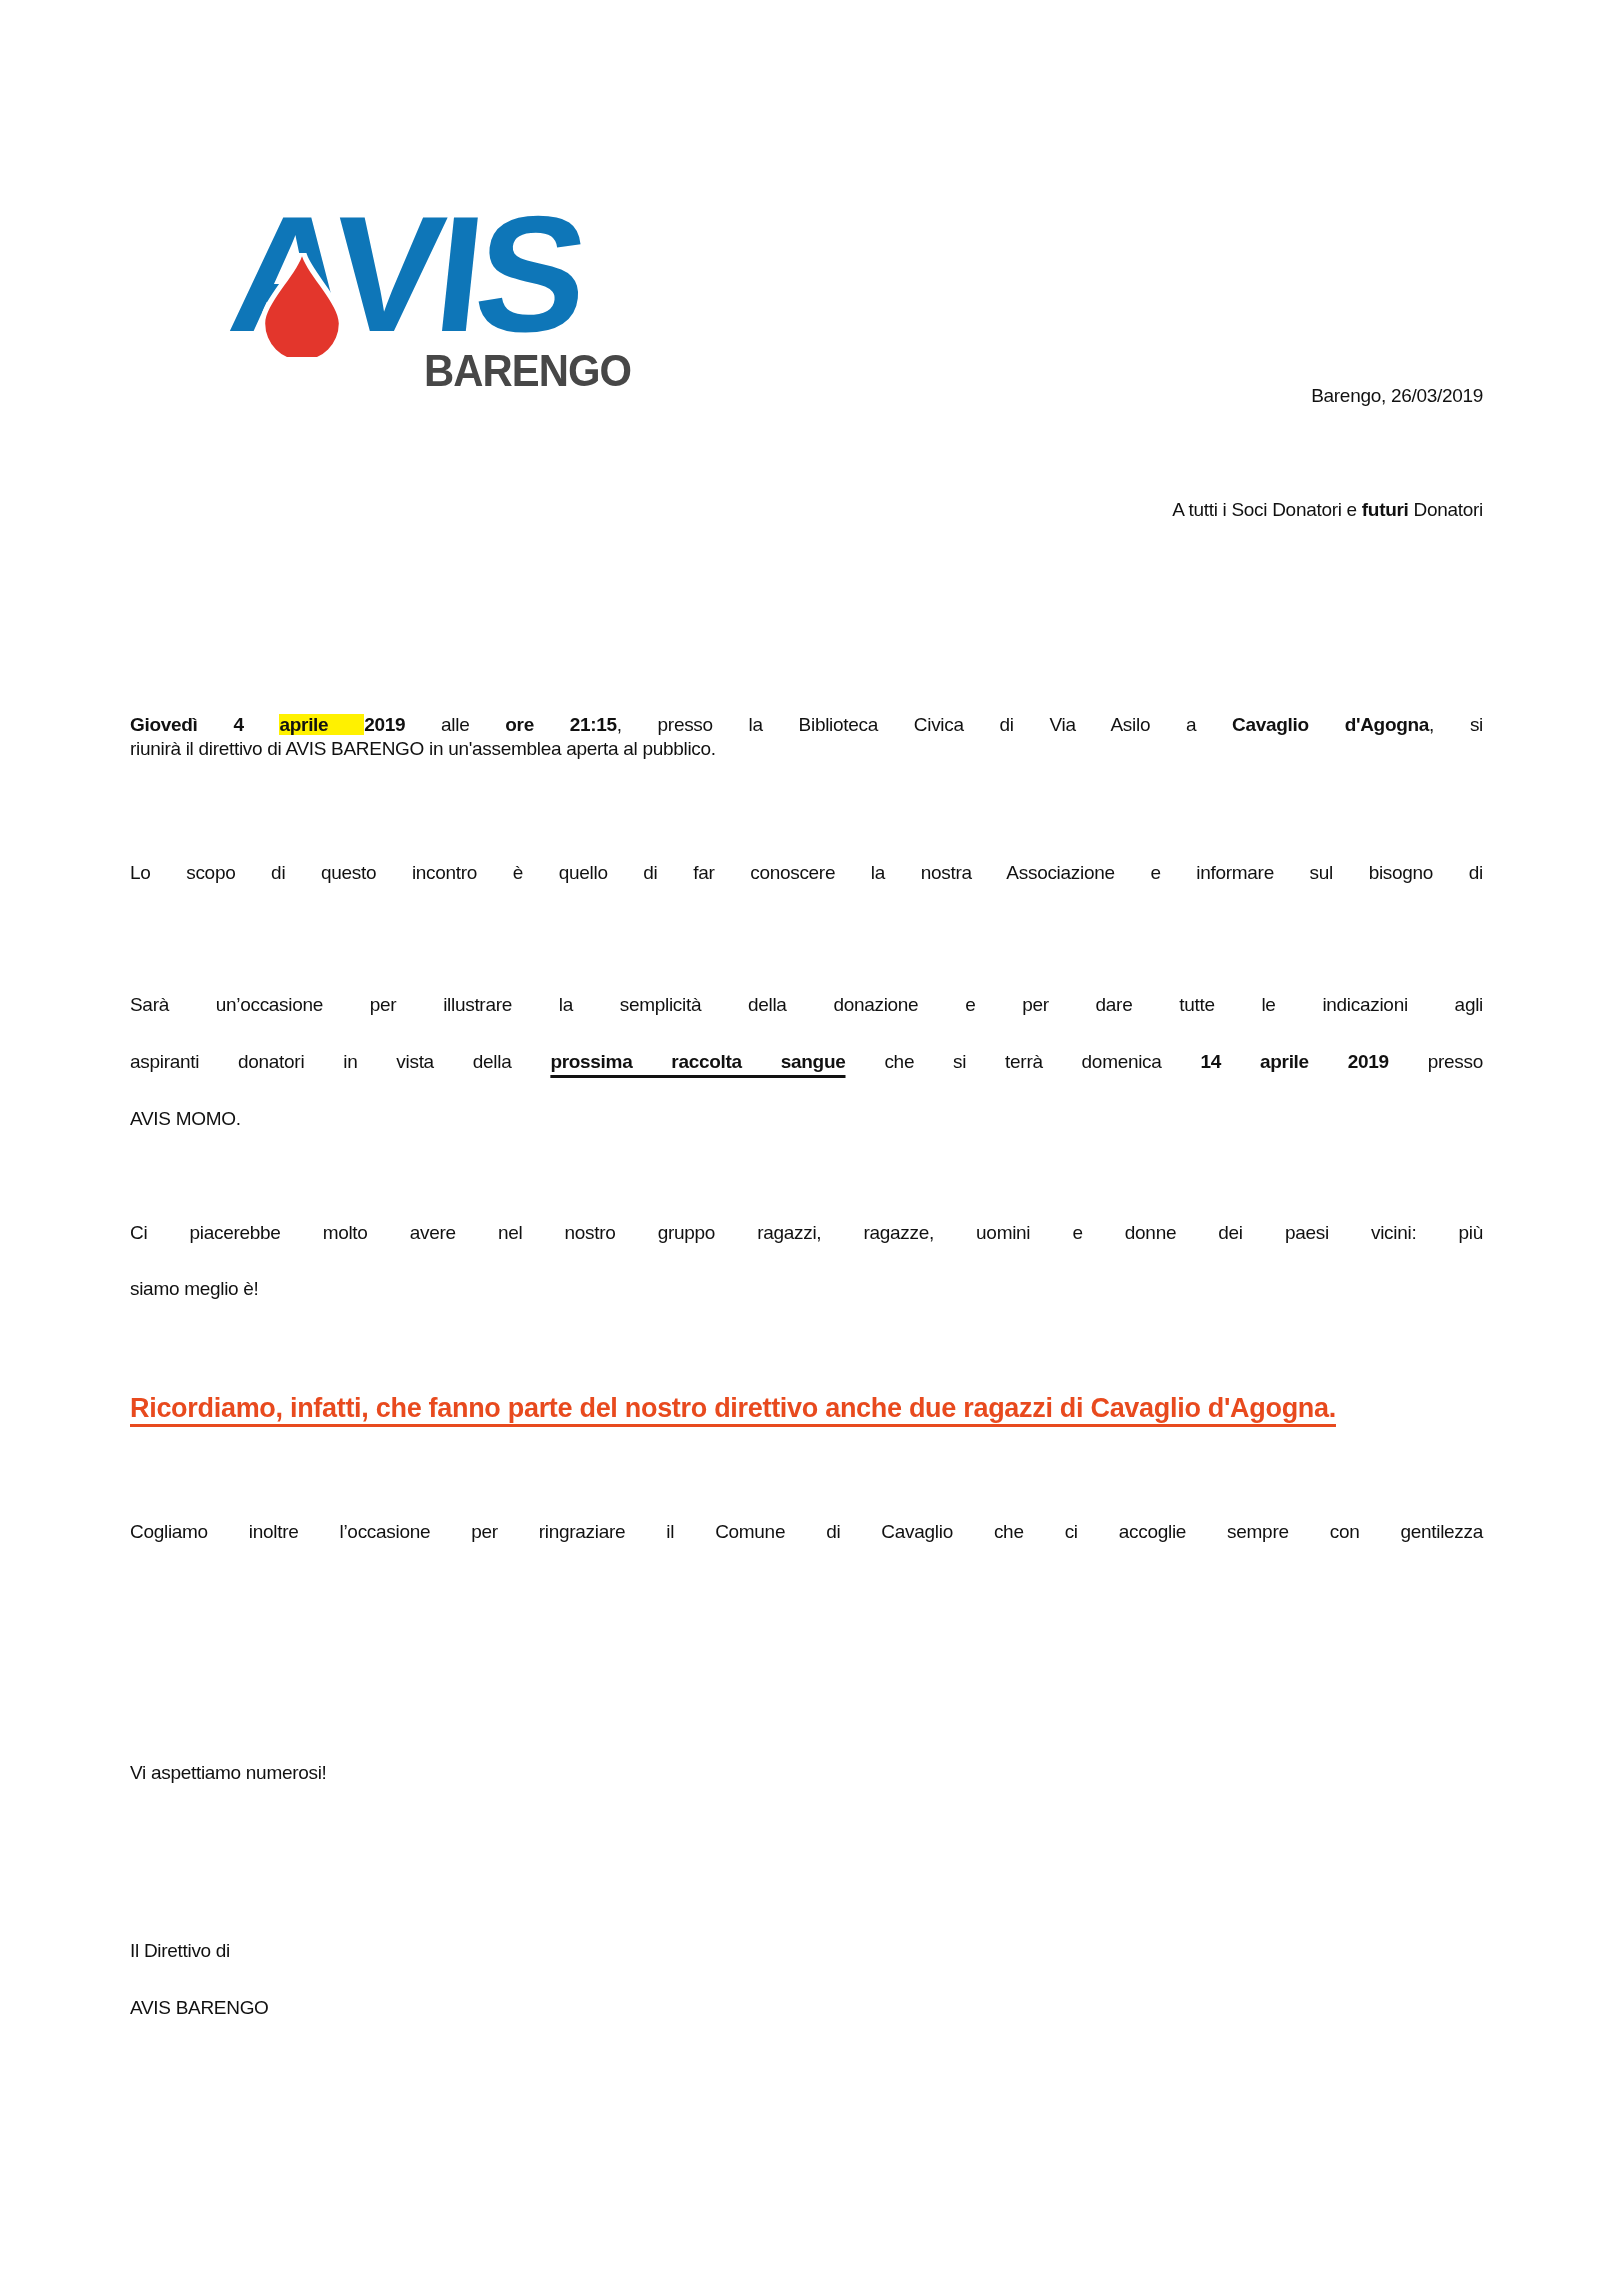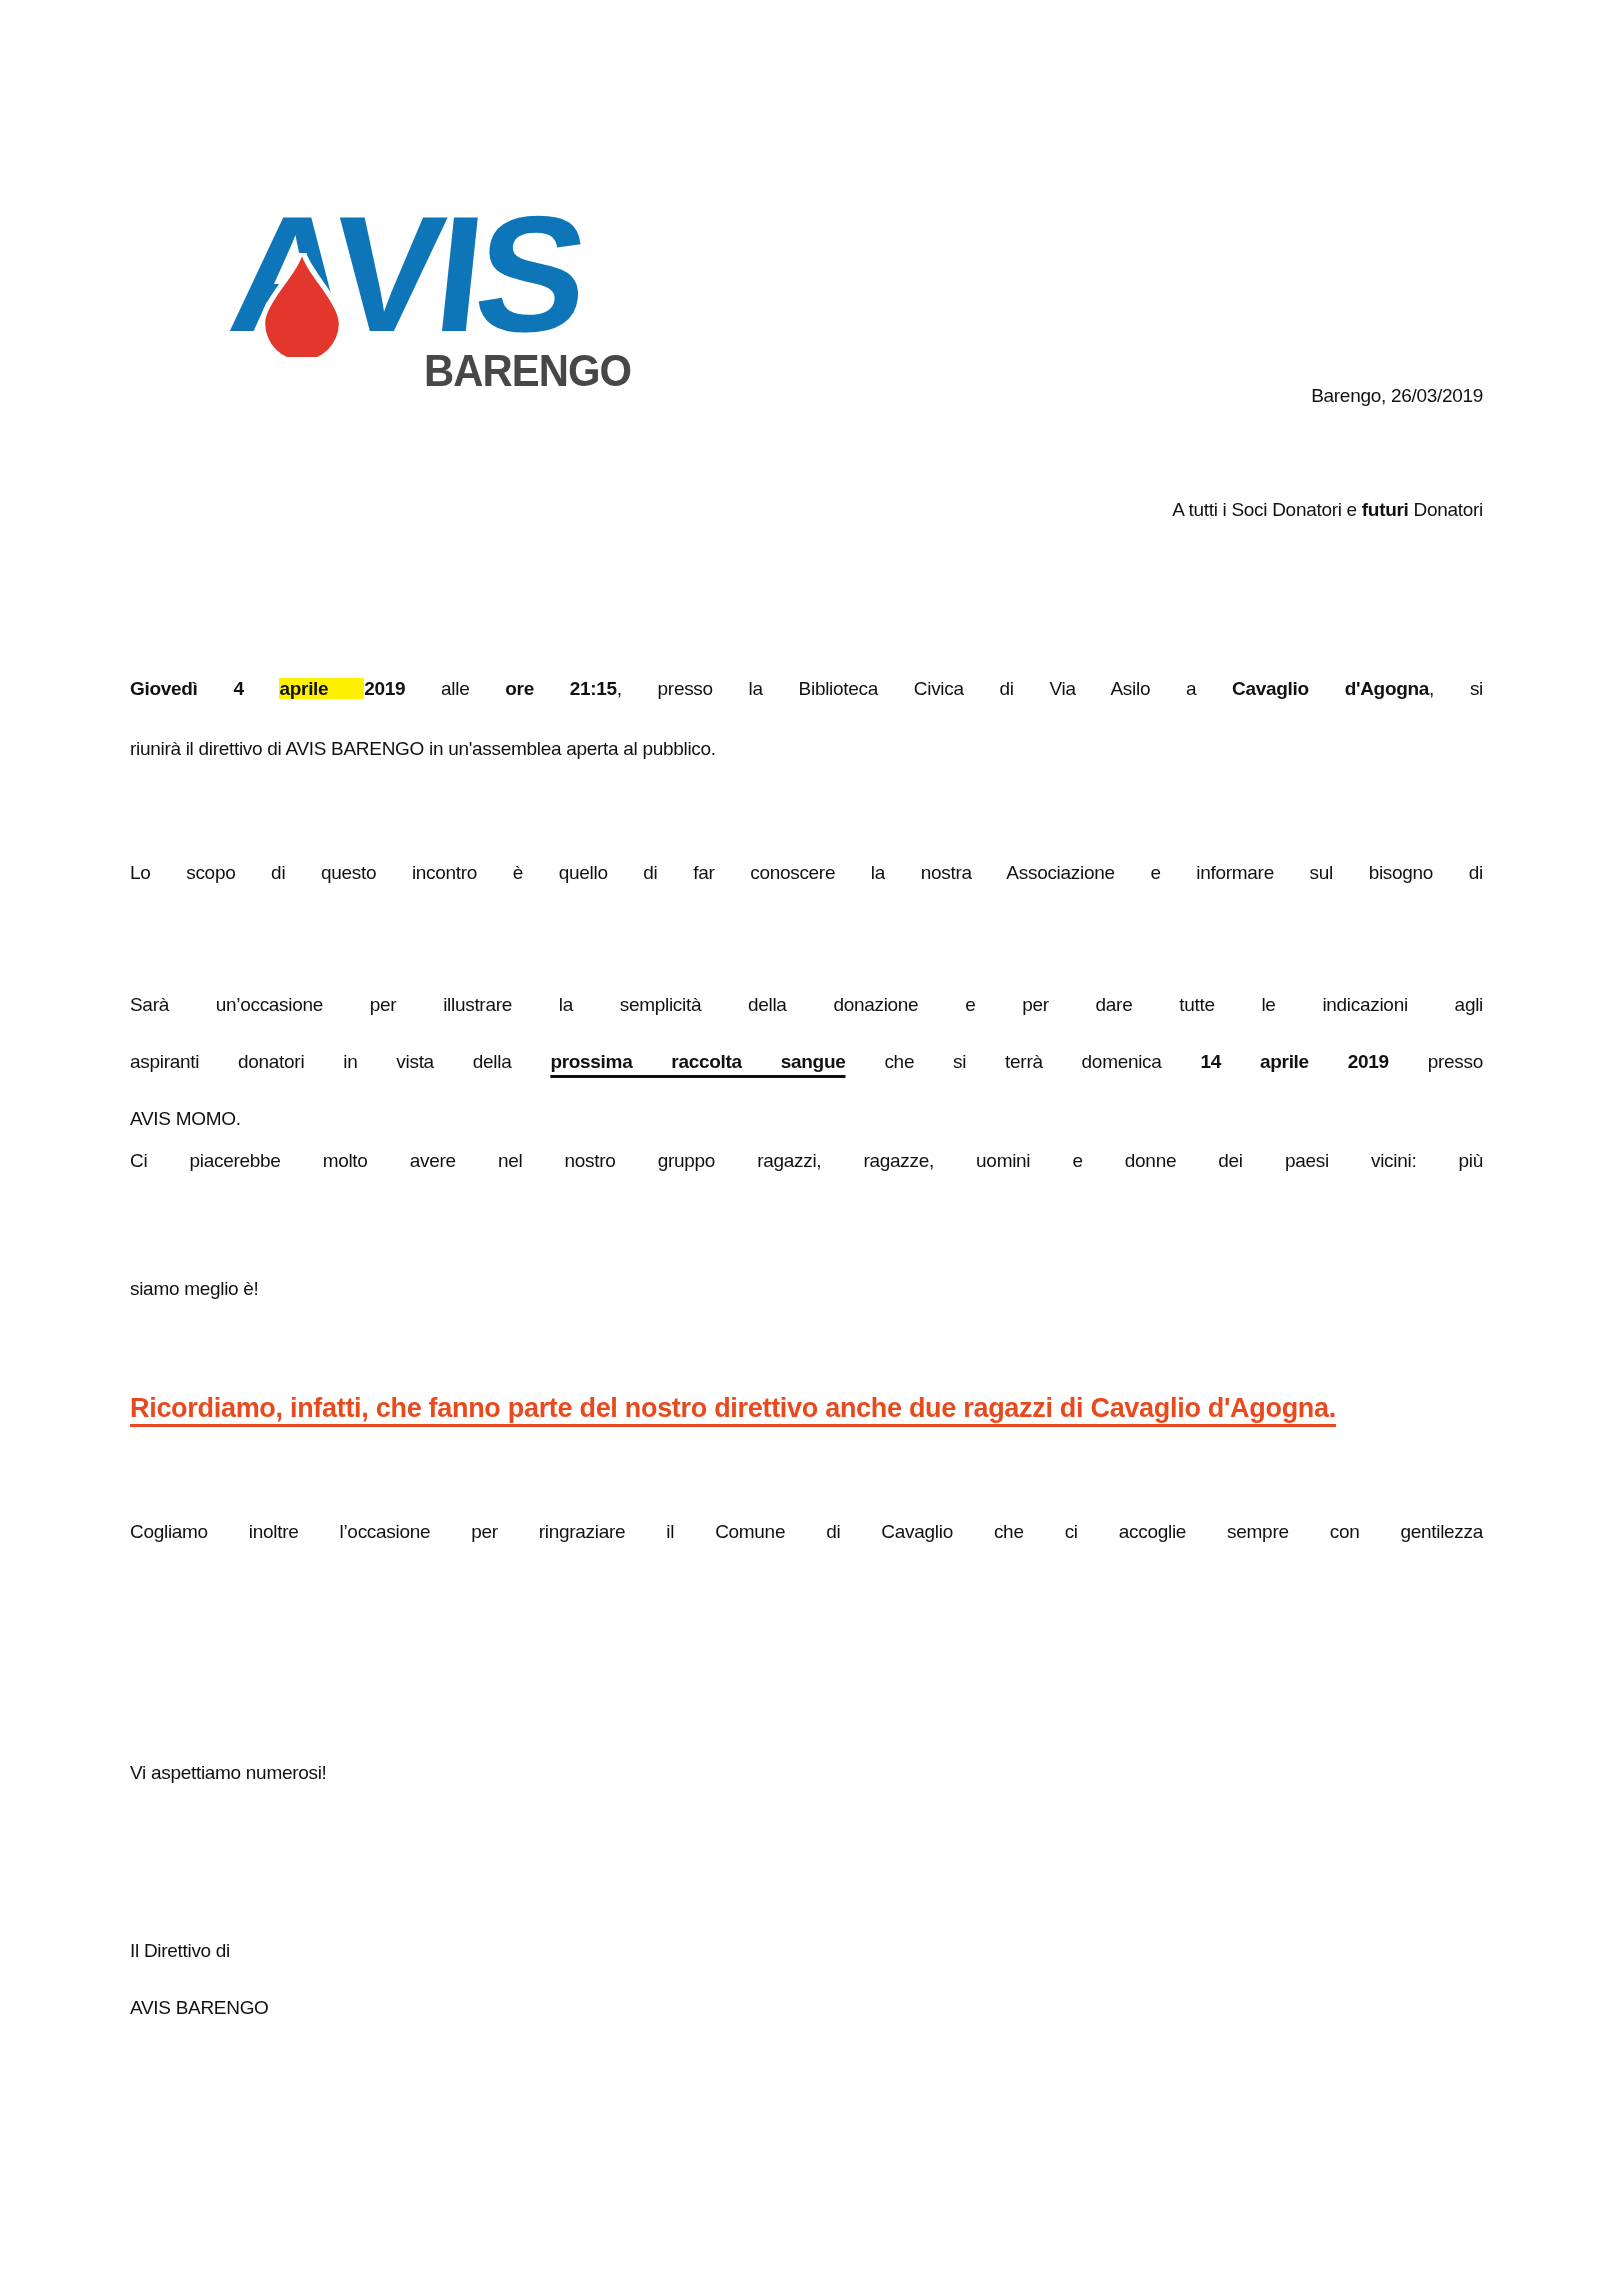--- a/index.html
+++ b/index.html
@@ -49,24 +49,24 @@
   .red{
     color:#E84A1E;font-weight:bold;font-size:27px;
     text-decoration:underline;
     text-decoration-color:#E84A1E;
     text-decoration-thickness:2.9px;
     text-underline-offset:6.9px;
   }
   
   .y-date{top:367px;}
   .y-salut{top:481px;}
-  .y-p1{top:660px;height:114px;}
+  .y-p1{top:696px;height:114px;}
   .y-p2{top:844px;}
   .y-p3{top:976px;}
-  .y-p4{top:1132px;}
+  .y-p4{top:1204px;}
   .y-p5{top:1380px;}
   .y-p6{top:1503px;}
   .y-p7{top:1744px;}
   .y-p8{top:1922px;}
 </style>
 </head>
 <body>
 
 <div class="page">
 

